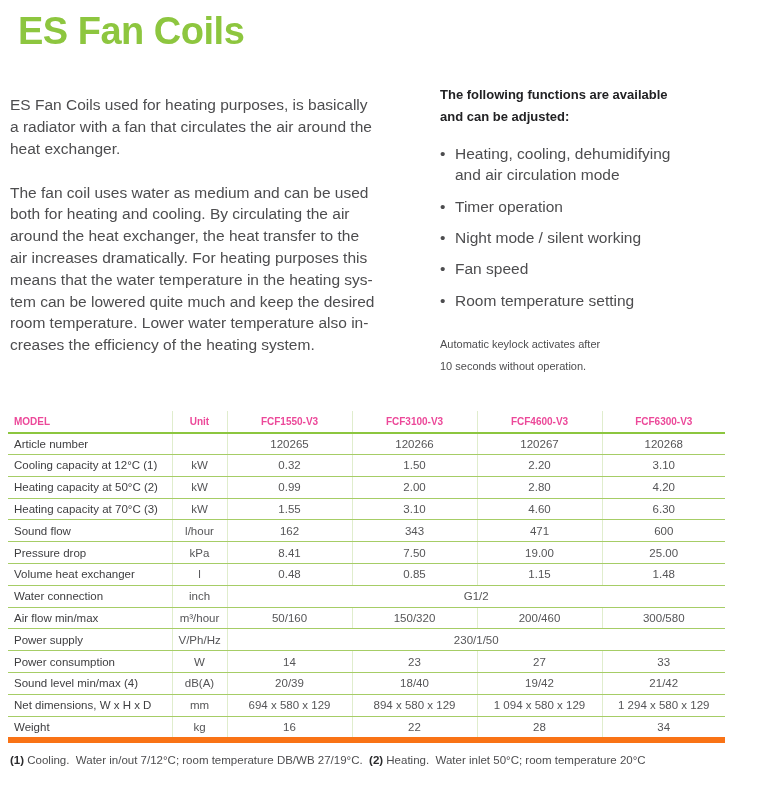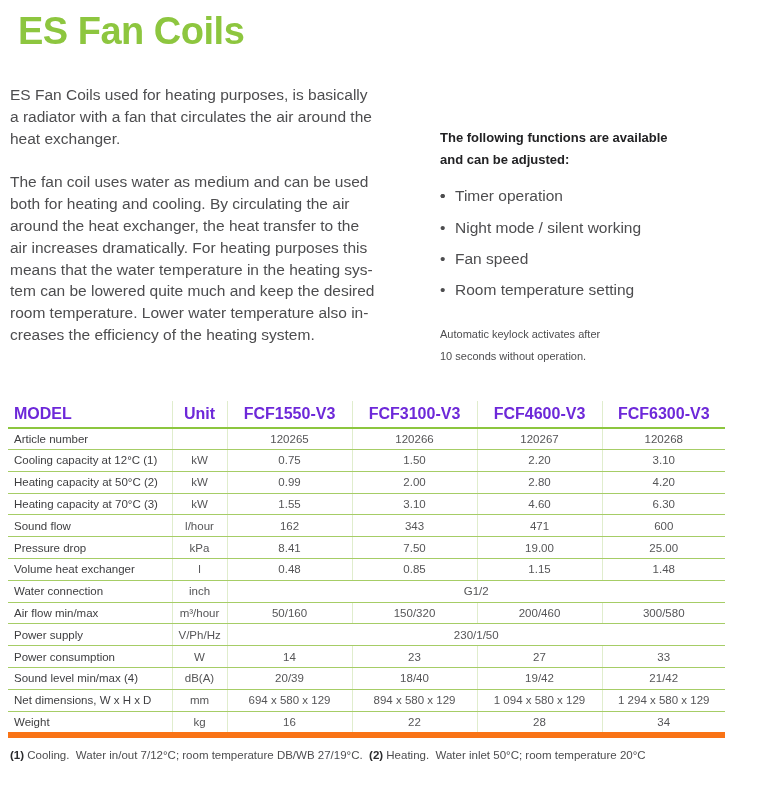--- a/index.html
+++ b/index.html
@@ -69,22 +69,22 @@
     font-size: 11.5px;
     color: #555557;
   }
   table.spec-table th, table.spec-table td {
     padding: 4px 6px;
     height: 21.8px;
     vertical-align: middle;
   }
   table.spec-table thead th {
     border-bottom: 2.5px solid #8cc63f;
-    color: #6d28d9;
-    font-size: 16px;
+    color: #ec4899;
+    font-size: 10px;
     font-weight: bold;
   }
   table.spec-table tbody td {
     border-bottom: 1.5px solid #a6cd66;
   }
   table.spec-table tbody tr:last-child td { border-bottom: 6px solid #f97316; }
   table.spec-table th + th, table.spec-table td + td {
     border-left: 1px solid #e0edcd;
   }
   .cell-left { text-align: left; }
@@ -119,21 +119,22 @@
 air increases dramatically. For heating purposes this
 means that the water temperature in the heating sys-
 tem can be lowered quite much and keep the desired
 room temperature. Lower water temperature also in-
 creases the efficiency of the heating system.</p>
     </div>
     <div class="intro-right">
       <h2 class="functions-heading">The following functions are available
 and can be adjusted:</h2>
       <ul class="functions-list" id="functions-list">
-          <li><span class="bullet-dot">•</span></li>
+          <li><span class="bullet-dot">•</span><span>Heating, cooling, dehumidifying
+and air circulation mode</span></li>
           <li><span class="bullet-dot">•</span><span>Timer operation</span></li>
           <li><span class="bullet-dot">•</span><span>Night mode / silent working</span></li>
           <li><span class="bullet-dot">•</span><span>Fan speed</span></li>
           <li><span class="bullet-dot">•</span><span>Room temperature setting</span></li>
         </ul>
       <p class="keylock-note">Automatic keylock activates after
 10 seconds without operation.</p>
     </div>
   </div>
 
@@ -161,21 +162,21 @@
           <td class="cell-left">Article number</td>
           <td class="cell-center"></td>
           <td class="cell-center">120265</td>
           <td class="cell-center">120266</td>
           <td class="cell-center">120267</td>
           <td class="cell-center">120268</td>
         </tr>
         <tr>
           <td class="cell-left">Cooling capacity at 12°C (1)</td>
           <td class="cell-center">kW</td>
-          <td class="cell-center">0.75</td>
+          <td class="cell-center">0.32</td>
           <td class="cell-center">1.50</td>
           <td class="cell-center">2.20</td>
           <td class="cell-center">3.10</td>
         </tr>
         <tr>
           <td class="cell-left">Heating capacity at 50°C (2)</td>
           <td class="cell-center">kW</td>
           <td class="cell-center">0.99</td>
           <td class="cell-center">2.00</td>
           <td class="cell-center">2.80</td>

